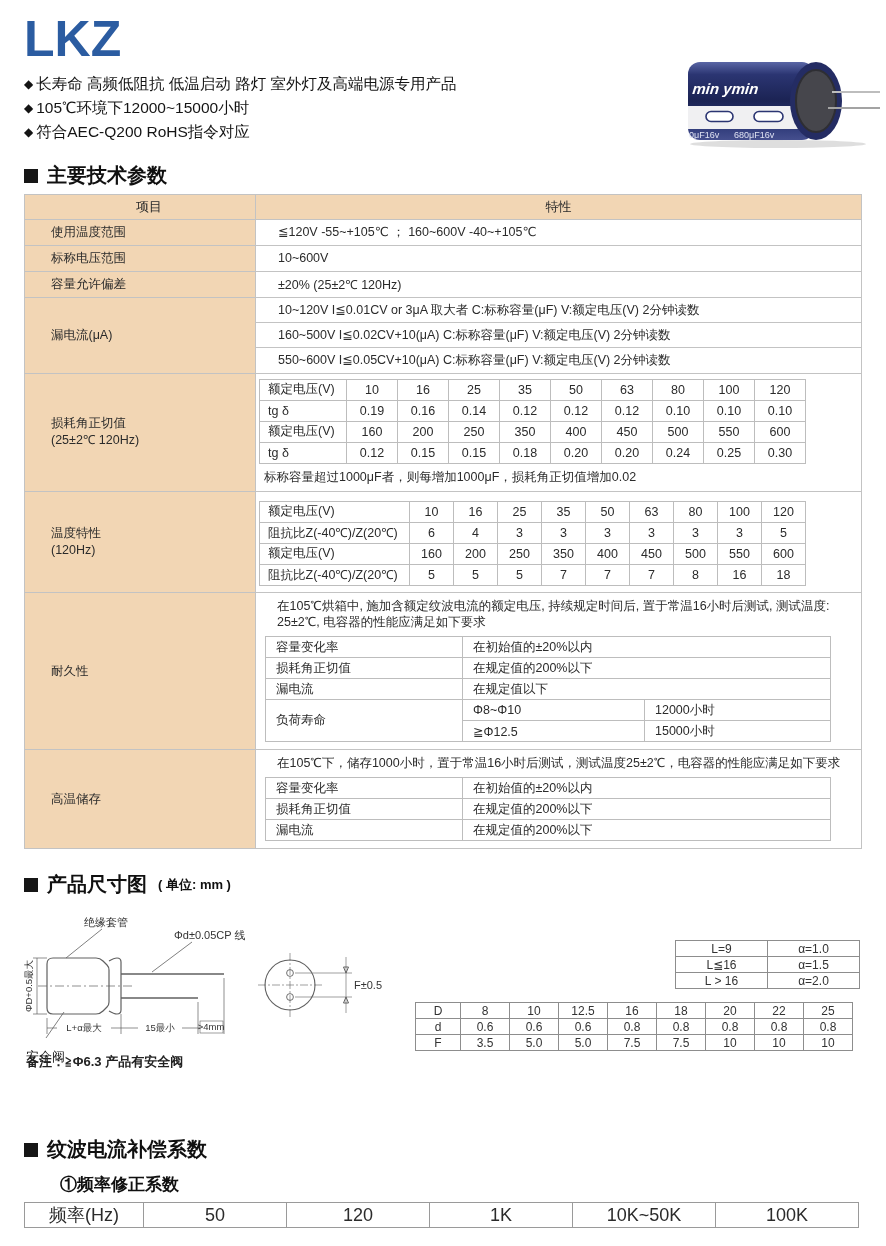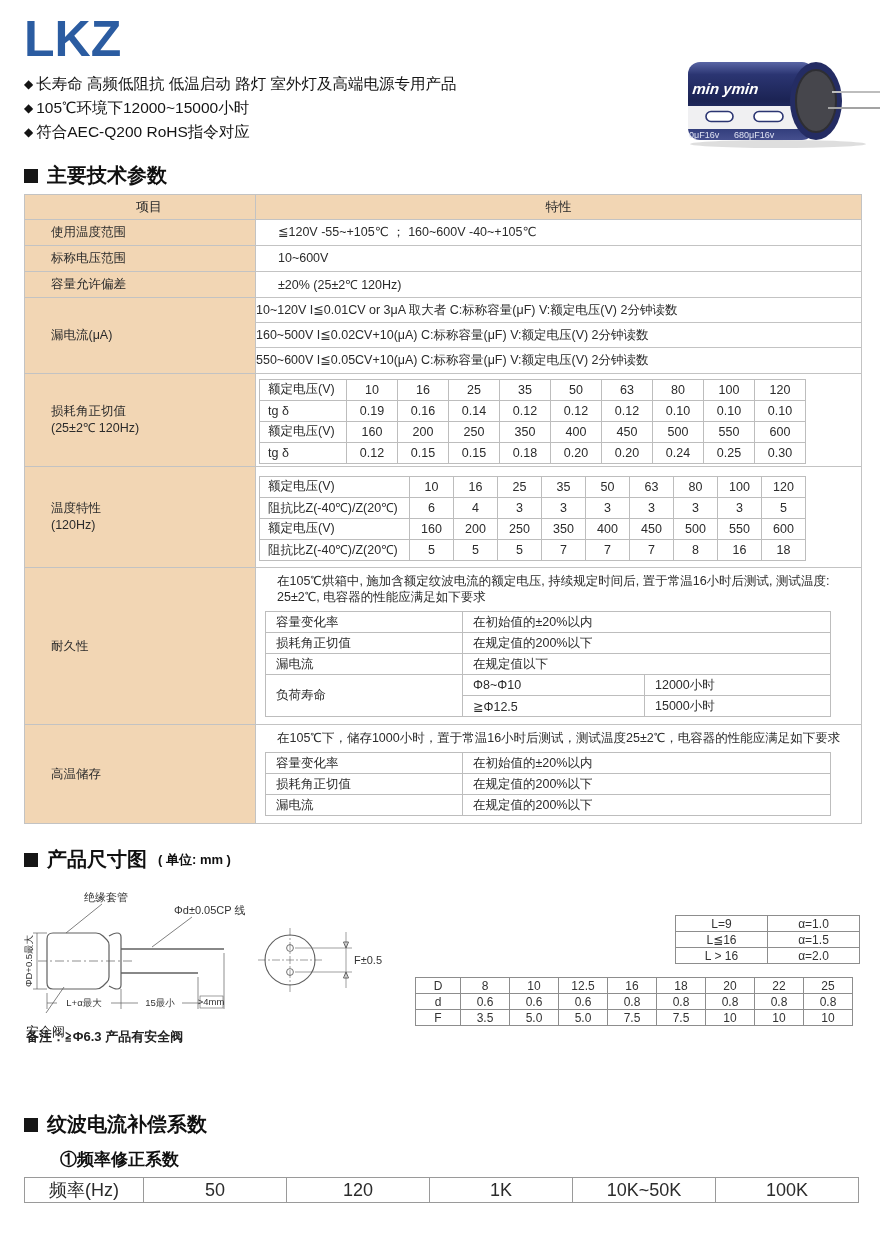--- a/index.html
+++ b/index.html
@@ -20,21 +20,21 @@
   .unit { font-size:13px; font-weight:bold; margin-left:2px; }
   .subtitle { font-size:17px; font-weight:bold; color:#101010; margin-left:36px; }
 
   
   .spec { border-collapse:collapse; width:838px; font-size:12.5px; color:#2b2b2b; margin-top:5px; }
   .spec > tbody > tr > td { border:1px solid #c3c3c3; vertical-align:middle; }
   .spec td.lbl { background:#f2d6b4; width:231px; padding:3px 8px 3px 26px; line-height:1.35; }
   .spec tr.head td { background:#f2d6b4; text-align:center; height:24px; font-size:13px; }
   .spec td.val { padding:3px 10px 3px 22px; height:26px; }
   .spec td.nop { padding:0; }
-  .subline { height:25px; line-height:25px; border-bottom:1px solid #c3c3c3; white-space:nowrap; }
+  .subline { height:25px; line-height:25px; padding-left:22px; border-bottom:1px solid #c3c3c3; white-space:nowrap; }
   .subline:last-child { border-bottom:none; }
 
   table.inner { border-collapse:collapse; margin:5px 0 2px 3px; font-size:12.5px; }
   table.inner td { border:1px solid #bdbdbd; text-align:center; height:21px; padding:0 3px; }
   table.tg td:first-child { width:87px; text-align:left; padding-left:8px; }
   table.tg td:not(:first-child) { width:51px; }
   table.tc td:first-child { width:150px; text-align:left; padding-left:8px; }
   table.tc td:not(:first-child) { width:44px; }
   .note { padding:3px 0 5px 8px; }
 
@@ -200,20 +200,21 @@
                   <td>0.15</td>
                   <td>0.18</td>
                   <td>0.20</td>
                   <td>0.20</td>
                   <td>0.24</td>
                   <td>0.25</td>
                   <td>0.30</td>
                 </tr>
               </tbody>
             </table>
+        <div class="note">标称容量超过1000μF者，则每增加1000μF，损耗角正切值增加0.02</div>
       </td>
     </tr>
     <tr>
       <td class="lbl">
         <div>温度特性</div>
         <div>(120Hz)</div>
       </td>
       <td class="nop" style="padding:4px 0;">
         <table class="inner tc">
               <tbody>

